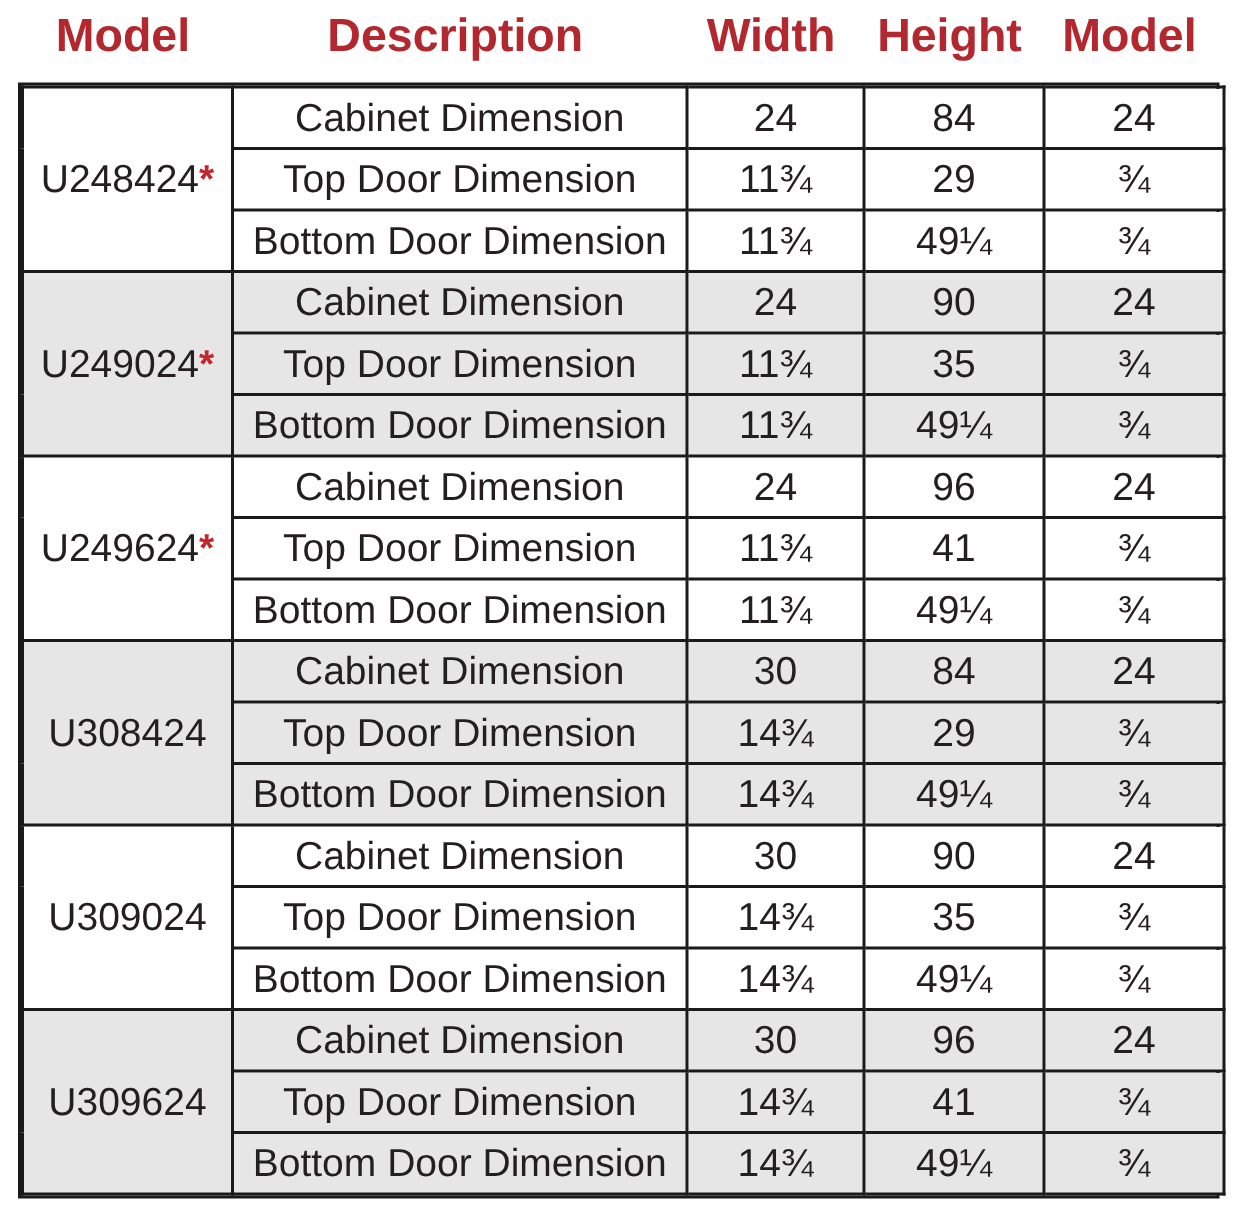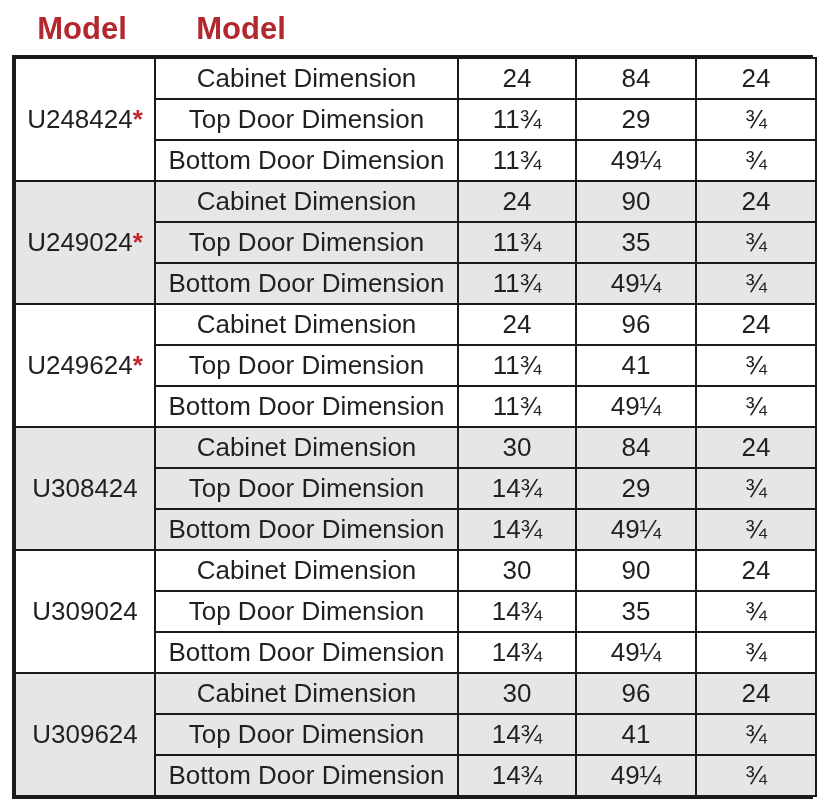--- a/index.html
+++ b/index.html
@@ -2,22 +2,20 @@
 <html><head>
 <meta charset="utf-8">
 <style>
   html, body { margin: 0; padding: 0; background: #ffffff; }
   .page {
     width: 826px; height: 808px; background: #ffffff; position: relative;
     font-family: "Liberation Sans", sans-serif; box-sizing: border-box;
   }
   .header-row {
     display: flex; margin: 6px 0 0 12px; width: 801px; height: 45px;
-    align-items: center;
-    gap: 29px;
   }
   .header-row .h {
     text-align: center; font-weight: bold; font-size: 31px;
     color: #B2282E; letter-spacing: 0px;
   }
   .h-model { width: 140px; }
   .h-description { width: 303px; }
   .h-width { width: 118px; }
   .h-height { width: 120px; }
   .h-depth { width: 120px; }
@@ -38,20 +36,23 @@
   td.model-cell { font-size: 26px; }
   .star { color: #C1272D; font-weight: bold; }
 </style>
 </head>
 <body>
 
 <div class="page">
 
   <div class="header-row">
     <div class="h h-model">Model</div>
+    <div class="h h-description">Description</div>
+    <div class="h h-width">Width</div>
+    <div class="h h-height">Height</div>
     <div class="h h-depth">Model</div>
   </div>
 
   <div class="table-wrap">
     <table class="spec">
       <colgroup>
         <col style="width:140px">
           <col style="width:303px">
           <col style="width:118px">
           <col style="width:120px">

